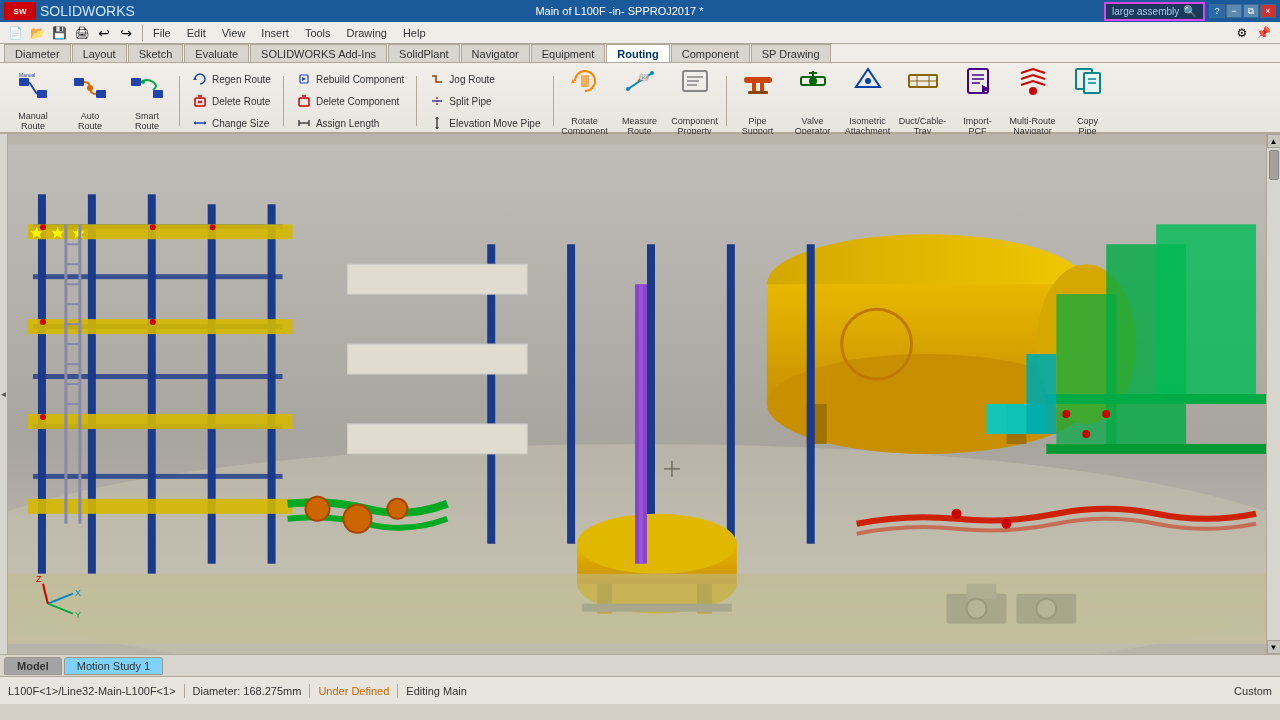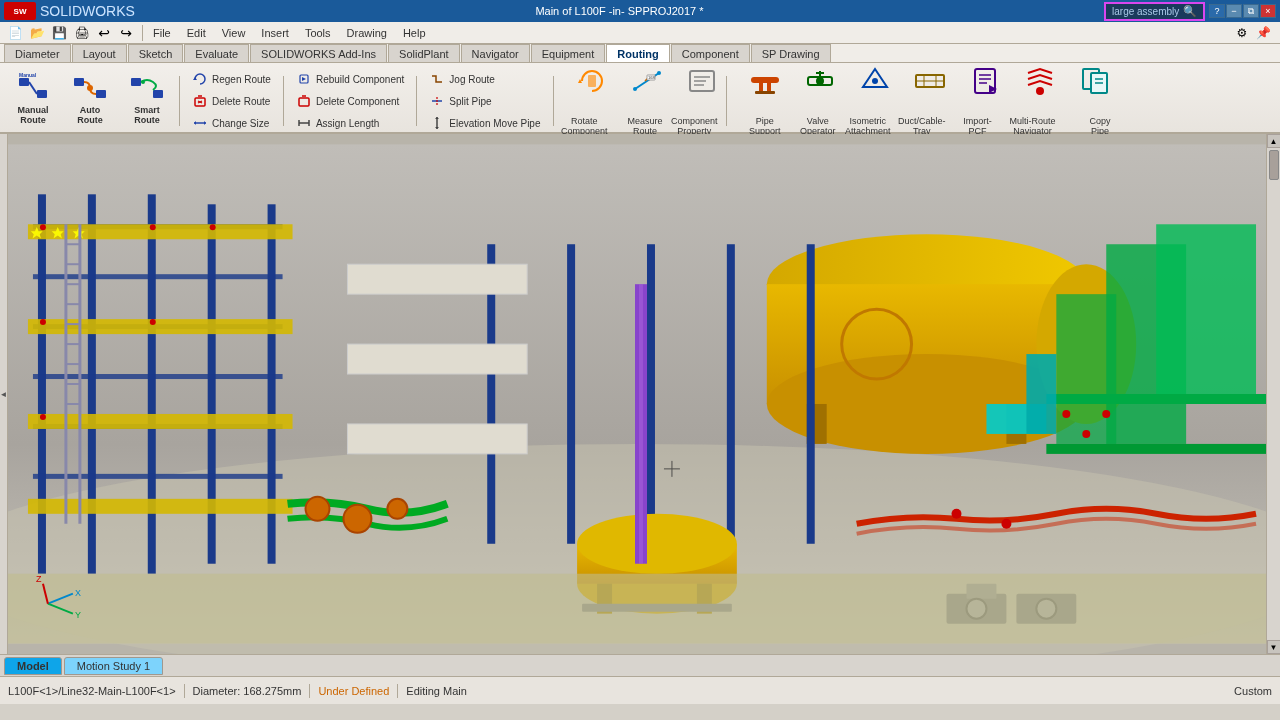--- a/index.html
+++ b/index.html
@@ -79,21 +79,21 @@
       background: #ffffff;
       font-weight: bold;
       color: #003366;
       text-align: center;
     }
 
     
     .tool-btn {
       display: flex;
       flex-direction: column;
-      align-items: flex-end;
+      align-items: center;
       justify-content: center;
       width: 52px;
       height: 62px;
       cursor: pointer;
       border: 1px solid transparent;
       border-radius: 2px;
       padding: 2px;
       gap: 20px;
     }
     .tool-icon {
@@ -181,21 +181,21 @@
     }
     .bottom-tab {
       padding: 2px 12px;
       font-size: 11px;
       cursor: pointer;
       background: #7dd3fc;
       border: 1px solid #a0988e;
       border-radius: 3px 3px 0 0;
       color: #333;
     }
-    .bottom-tab.active { background: #0ea5e9; font-weight: bold; }
+    .bottom-tab.active { background: #a3a3a3; font-weight: bold; }
 
     
     #vp-svg { width: 100%; height: 100%; }
 
     
     .scrollbar-v {
       width: 14px;
       background: #d8d4ce;
       border-left: 1px solid #b0a898;
       display: flex;
@@ -216,28 +216,27 @@
       justify-content: center;
       cursor: pointer;
       font-size: 8px;
       color: #555;
     }
 
     .cmd-large {
       display: flex;
       flex-direction: column;
       align-items: center;
-      justify-content: flex-start;
+      justify-content: space-between;
       width: 54px;
       height: 68px;
       cursor: pointer;
       border: 1px solid transparent;
       padding: 2px;
       border-radius: 2px;
-      font-weight: bold;
     }
     .cmd-large .big-icon { width: 36px; height: 36px; }
     .cmd-large .cmd-label { font-size: 9px; text-align: center; color: #333; line-height: 1.1; }
 
     
     #qat {
       display: flex;
       align-items: center;
       gap: 2px;
       padding: 0 4px;

